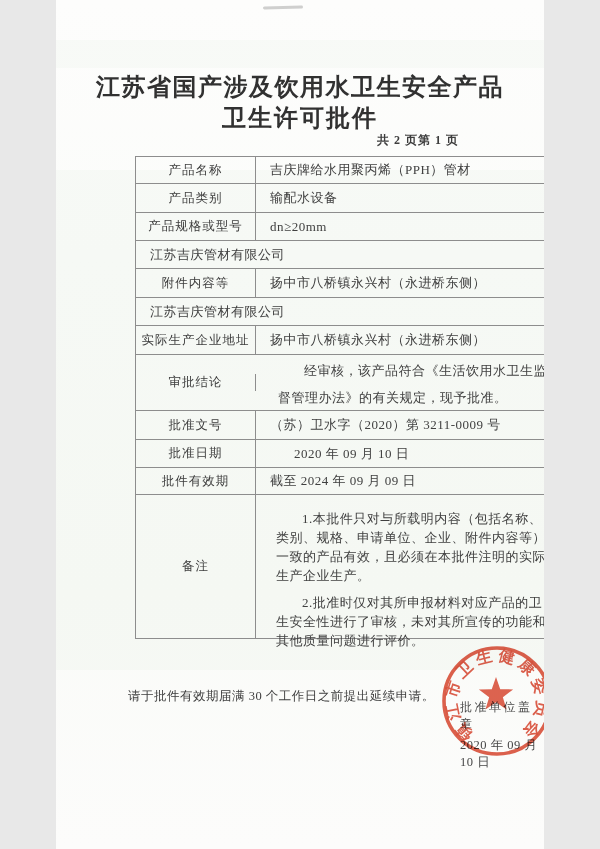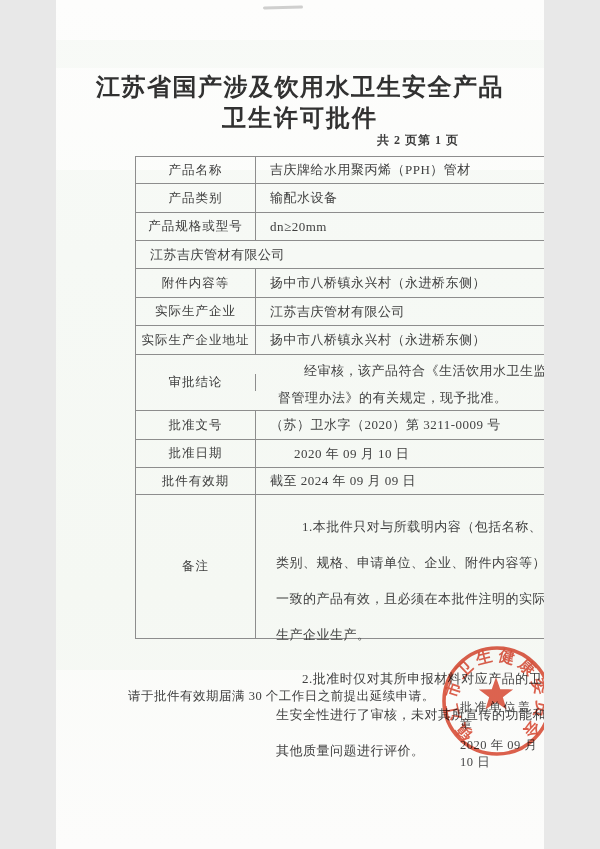--- a/index.html
+++ b/index.html
@@ -24,21 +24,21 @@
   .tlabel { flex:0 0 120px; width:120px; border-right:1px solid #8d8d8d;
     display:flex; align-items:center; justify-content:center;
     font-size:12.5px; letter-spacing:1px; color:#3c3c3c; text-align:center; box-sizing:border-box; }
   .tvalue { flex:1; display:flex; align-items:center; padding:0 10px 0 14px;
     font-size:13px; color:#404040; letter-spacing:0.5px; box-sizing:border-box; }
   .tvalue.block { display:block; }
   .tvalue.indent-more { padding-left:38px; }
   .para { margin:8px; text-indent:2em; }
   .conclusion .para { line-height:27px; padding-top:2px; }
   .remarks { padding:6px 14px 0 12px; }
-  .remarks .para { line-height:36px; }
+  .remarks .para { line-height:19px; }
 
   .footer-note { position:absolute; left:72px; top:688px; font-size:12.5px;
     letter-spacing:0.5px; color:#3d3d3d; }
 
   .stamp-caption { position:absolute; left:404px; top:699px; font-size:12px;
     letter-spacing:2.5px; color:#4a4a4a; z-index:1; }
   .stamp-date { position:absolute; left:404px; top:737px; font-size:12.5px;
     letter-spacing:0.5px; color:#474747; z-index:1; }
   .seal { position:absolute; left:385px; top:645px; width:115px; height:115px;
     z-index:2; mix-blend-mode:multiply; opacity:0.93; }
@@ -76,21 +76,20 @@
     <div class="trow" style="height:28px;">
       <div class="tvalue">江苏吉庆管材有限公司</div>
     </div>
 
     <div class="trow" style="height:29px;">
       <div class="tlabel">附件内容等</div>
       <div class="tvalue">扬中市八桥镇永兴村（永进桥东侧）</div>
     </div>
 
     <div class="trow" style="height:28px;">
-      <div class="tlabel">实际生产企业</div>
       <div class="tvalue">江苏吉庆管材有限公司</div>
     </div>
 
     <div class="trow" style="height:29px;">
       <div class="tlabel">实际生产企业地址</div>
       <div class="tvalue">扬中市八桥镇永兴村（永进桥东侧）</div>
     </div>
 
     <div class="trow conclusion" style="height:56px;align-items:center;">
       <div class="tlabel">审批结论</div>

